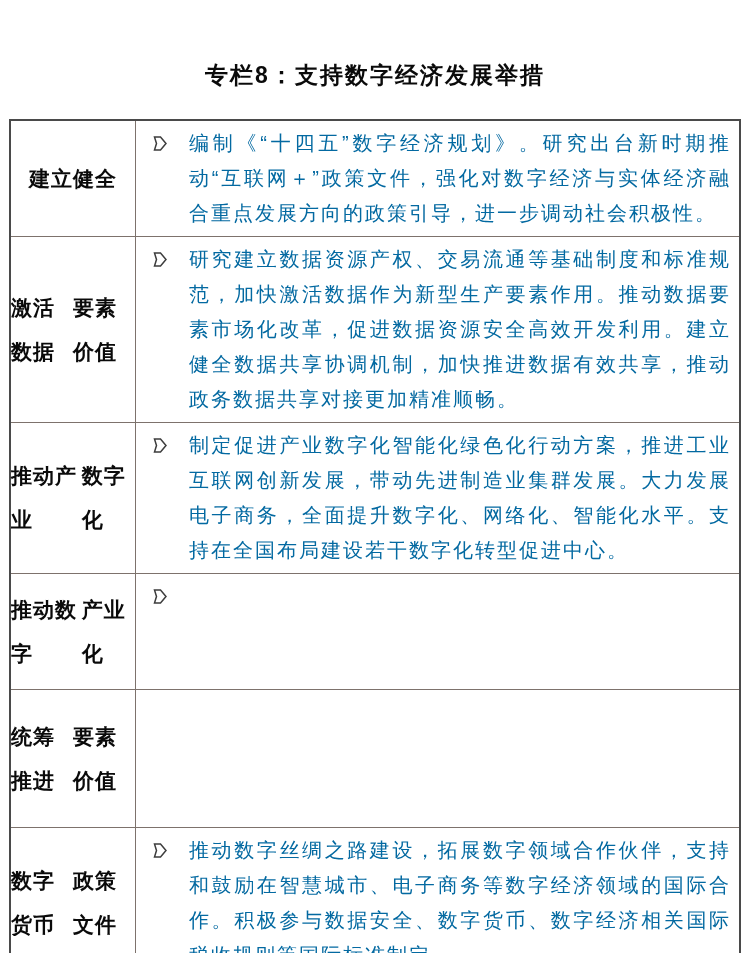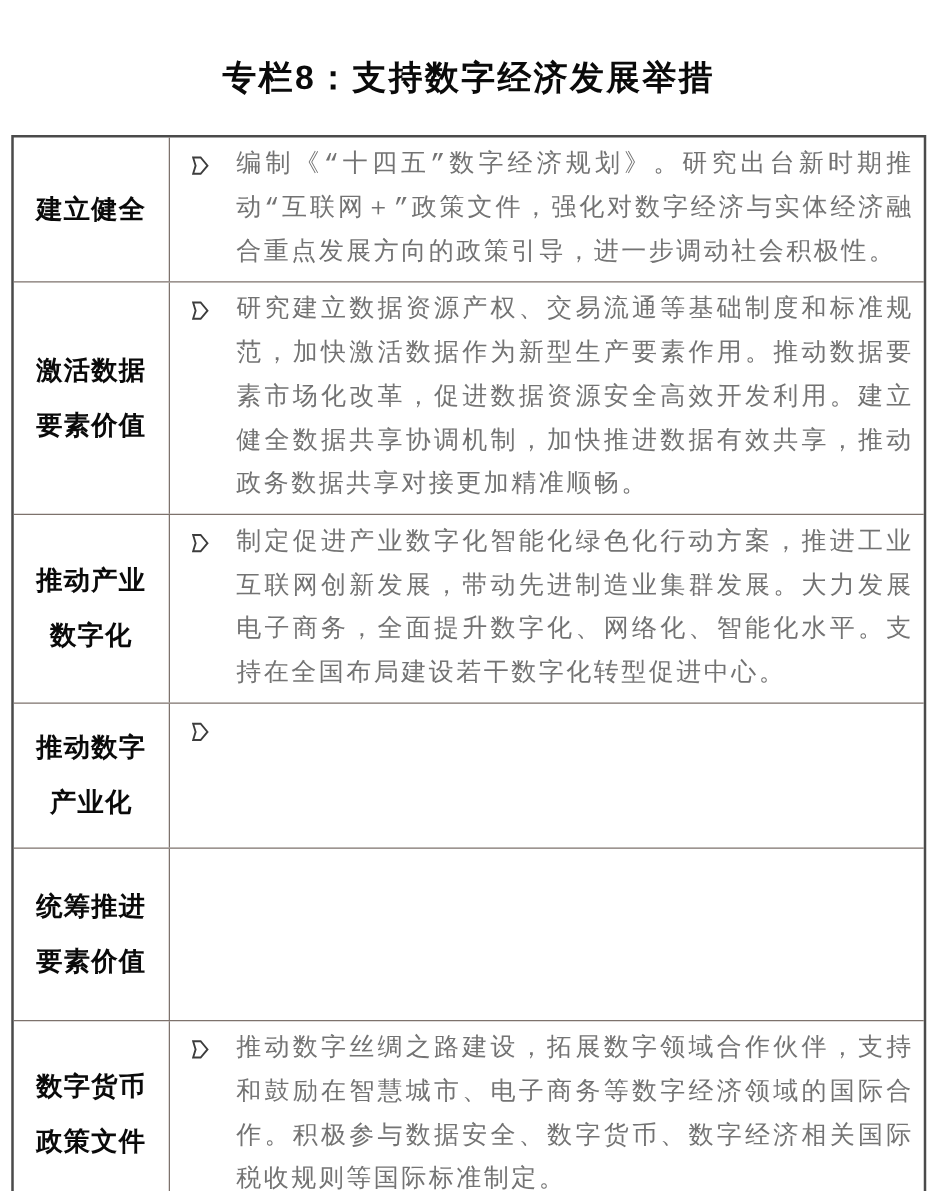--- a/index.html
+++ b/index.html
@@ -4,42 +4,42 @@
 <style>
   html,body{margin:0;padding:0;background:#ffffff;}
   body{
     width:750px;height:953px;
     font-family:"Liberation Sans",sans-serif;
     color:#111;
     overflow:hidden;
   }
   .page-title{
     margin:0;
-    padding-top:44px;
+    padding-top:60px;
     text-align:center;
-    font-size:27px;
+    font-size:23px;
     font-weight:bold;
     letter-spacing:2px;
     color:#0a0a0a;
   }
   .box-table{
     margin:28px 9px 0 9px;
     border:2px solid #4a4a4a;
   }
   .t-row{
     display:flex;
     border-top:1px solid #7d726c;
   }
   .t-row:first-child{border-top:none;}
   .label-cell{
     width:124px;
     flex-shrink:0;
     border-right:1px solid #7d726c;
     display:flex;
-    flex-direction:column;
+    flex-direction:row;
     justify-content:center;
     align-items:center;
     font-weight:bold;
     font-size:21px;
     line-height:44px;
     letter-spacing:1px;
     color:#0a0a0a;
   }
   .content-cell{
     flex:1;
@@ -50,26 +50,26 @@
   .marker-col{
     width:53px;
     flex-shrink:0;
     padding-left:15px;
     padding-top:8px;
     box-sizing:border-box;
   }
   .marker-col svg{display:block;}
   .cell-text{
     flex:1;
-    font-family:Liberation Mono, monospace;
+    font-family:Liberation Sans, sans-serif;
     font-size:20px;
     line-height:35px;
     letter-spacing:2px;
     text-align:justify;
-    color:#737373;
+    color:#0369a1;
   }
   .r1{min-height:111px;}
   .r2{min-height:178px;}
   .r3{min-height:140px;}
   .r4{min-height:115px;}
   .r5{min-height:137px;}
   .r6{min-height:132px;}
 </style>
 </head>
 <body>

